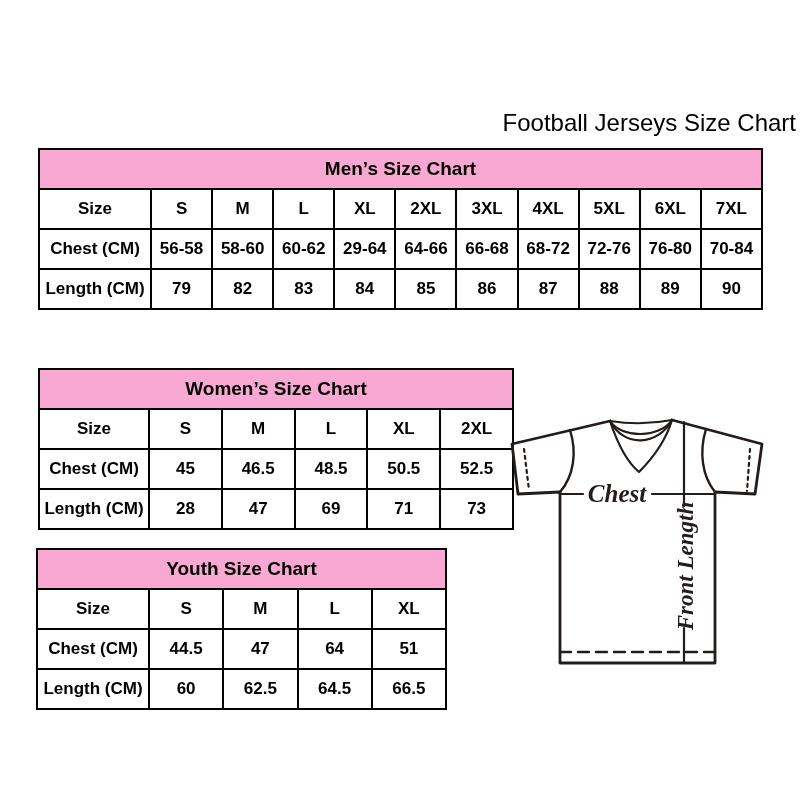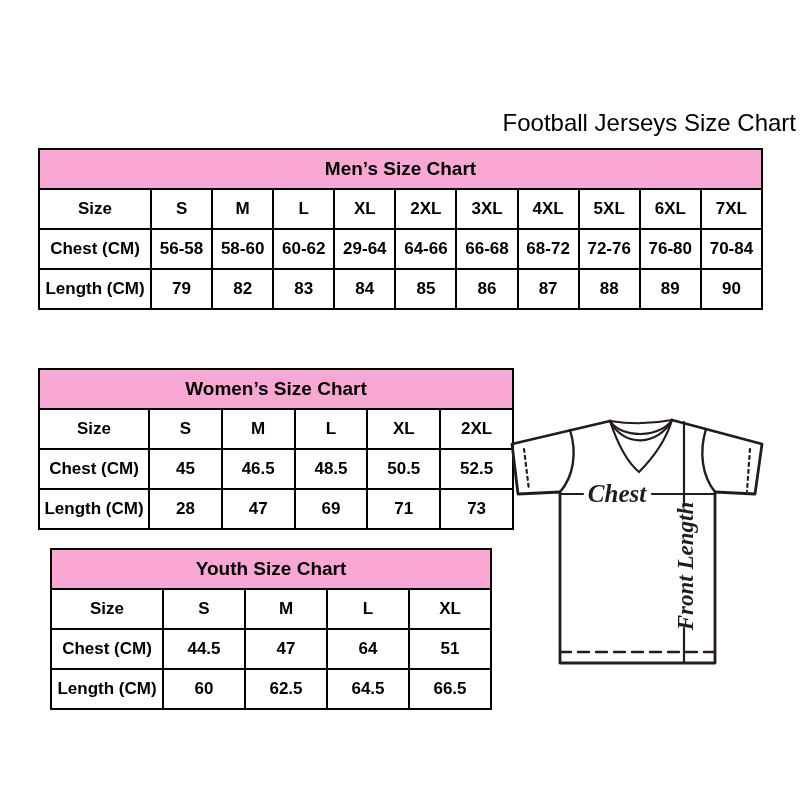--- a/index.html
+++ b/index.html
@@ -16,21 +16,21 @@
     position:absolute;border-collapse:collapse;table-layout:fixed;background:#fff;
   }
   th,td{
     border:2px solid #000;text-align:center;vertical-align:middle;
     font-weight:bold;font-size:17px;padding:0;overflow:hidden;white-space:nowrap;
   }
   thead th{background:#f9a8d4;font-size:19px;height:38px;}
   tbody td{height:38px;}
   table.men{left:38px;top:148px;width:725px;}
   table.women{left:38px;top:368px;width:476px;}
-  table.youth{left:50px;top:548px;width:442px;}
+  table.youth{left:36px;top:548px;width:411px;}
   .jersey-wrap{position:absolute;left:500px;top:402px;width:280px;height:276px;text-align:right;}
   svg text{
     font-family:"Liberation Serif","DejaVu Serif",serif;
     font-style:italic;font-weight:bold;fill:#231c1a;
   }
 </style>
 </head>
 <body>
 
 <h1 class="title">Football Jerseys Size Chart</h1>

